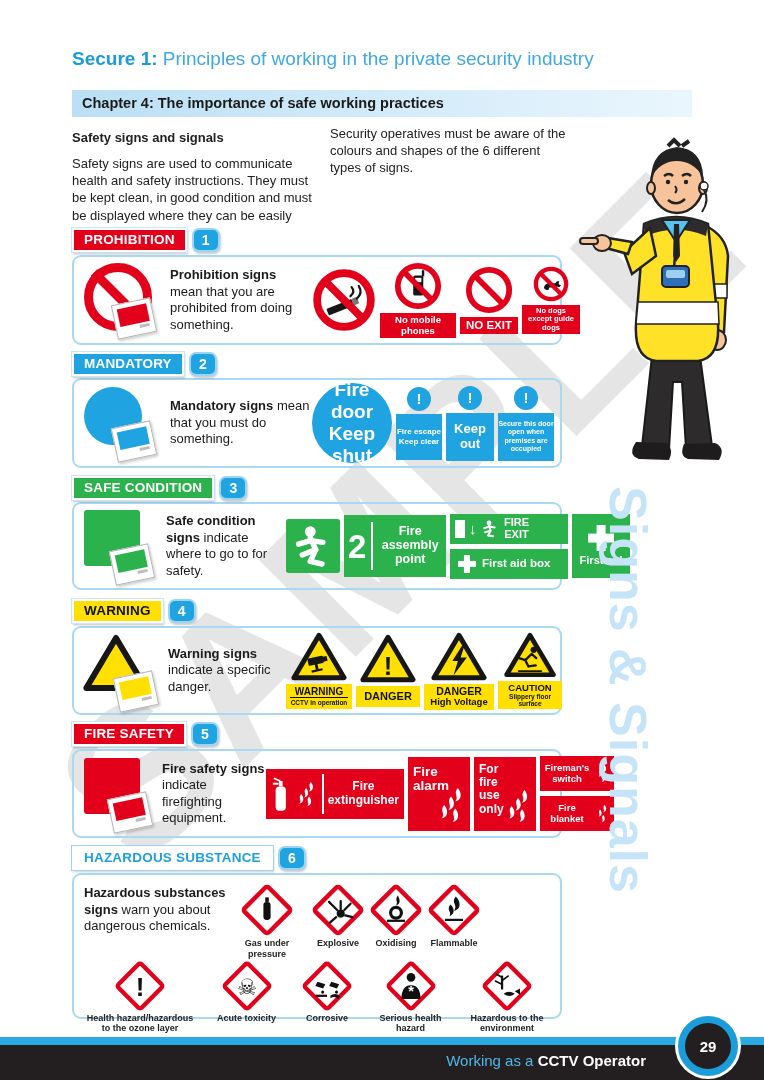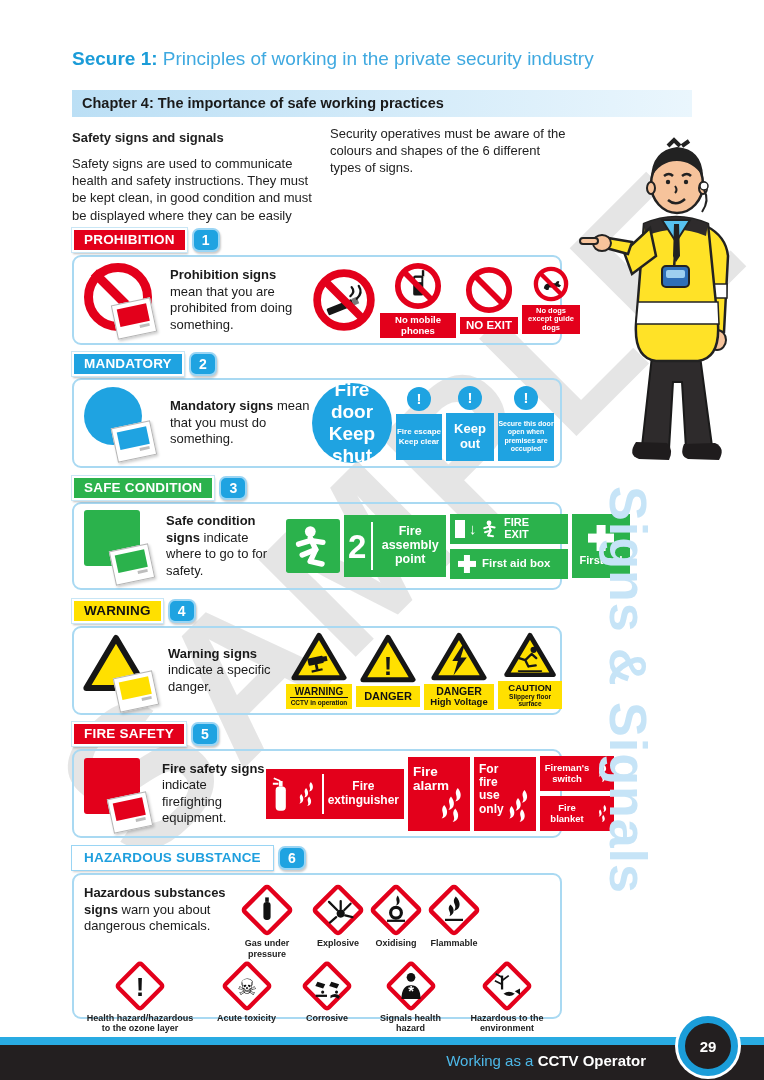--- a/index.html
+++ b/index.html
@@ -456,21 +456,21 @@
         </svg>
         <div class="lbl" style="width:60px;">Corrosive</div>
       </div>
       <div class="hz-unit">
         <svg width="52" height="52" viewBox="0 0 60 60">
           <rect x="11" y="11" width="38" height="38" rx="3" transform="rotate(45 30 30)" fill="#fff" stroke="#E3001B" stroke-width="5"></rect>
           <circle cx="30" cy="20" r="5" fill="#111"></circle>
           <path d="M19 45 q0 -16 11 -16 q11 0 11 16z" fill="#111"></path>
           <text x="30" y="41" font-size="17" font-weight="bold" text-anchor="middle" fill="#fff">*</text>
         </svg>
-        <div class="lbl" style="width:76px;">Signals health hazard</div>
+        <div class="lbl" style="width:76px;">Serious health hazard</div>
       </div>
       <div class="hz-unit">
         <svg width="52" height="52" viewBox="0 0 60 60">
           <rect x="11" y="11" width="38" height="38" rx="3" transform="rotate(45 30 30)" fill="#fff" stroke="#E3001B" stroke-width="5"></rect>
           <g fill="#111" stroke="#111">
             <rect x="23" y="18" width="2.6" height="16" stroke="none"></rect>
             <path d="M24 20 l-7 -4 M24 24 l8 -6 M24 28 l-8 -4" stroke-width="2" fill="none"></path>
             <path d="M26 39 q6 -5 13 0 q-6 5 -13 0z" stroke="none"></path>
             <path d="M39 36 l6 -3 v7z" stroke="none"></path>
           </g>

